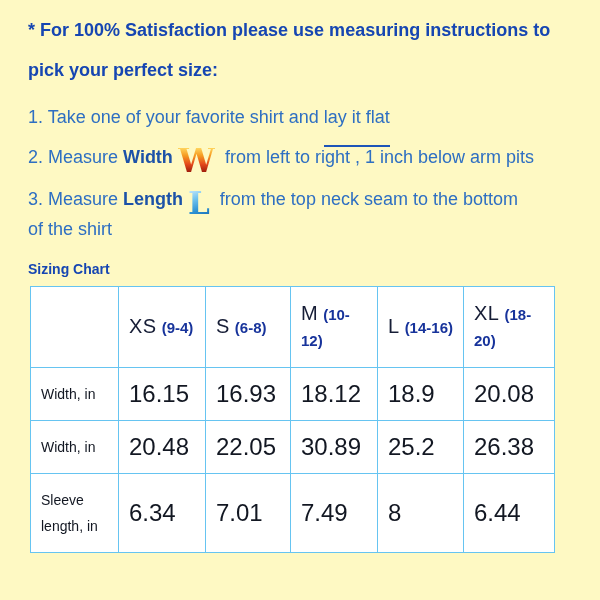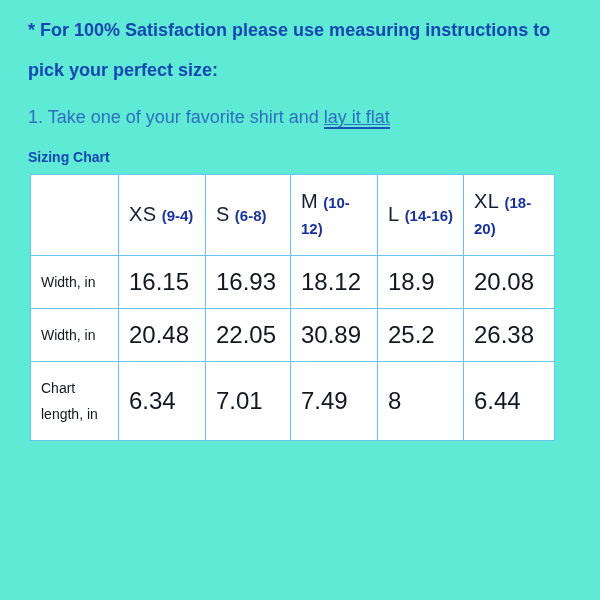--- a/index.html
+++ b/index.html
@@ -5,37 +5,36 @@
   html, body { margin: 0; padding: 0; background: #ffffff; }
   body {
     width: 600px; height: 600px; overflow: hidden;
     font-family: "Liberation Sans", sans-serif;
     -webkit-font-smoothing: antialiased;
   }
   .page {
     box-sizing: border-box;
     width: 600px; height: 600px;
     padding: 10px 26px 0 28px;
-    background: #5eead4;
+    background: #fef9c3;
   }
   .intro {
     margin: 0; max-width: 544px;
     font-size: 18px; font-weight: bold;
     color: #1646B2; line-height: 40px;
   }
   .instr {
     margin: 14px 0 0 0; max-width: 545px;
     font-size: 18px; color: #2E6FC2; line-height: 26px;
   }
   .instr.instr-3 { margin-top: 12px; max-width: 508px; }
   .instr .kw { color: #1C52A8; font-weight: bold; }
   .underlined {
     border-bottom: 2px solid #1D55B8;
-    padding-bottom: 0;
-    text-decoration: underline;
+    padding-bottom: 18px;
   }
   .icon-letter {
     display: inline-block;
     font-family: "DejaVu Serif", serif;
     font-weight: bold;
     vertical-align: -9px;
     margin: 0 5px;
     color: transparent;
     -webkit-background-clip: text;
     background-clip: text;
@@ -80,21 +79,23 @@
 </style>
 </head>
 <body>
 
 <div class="page">
 
   <p class="intro">* For 100% Satisfaction please use measuring instructions to pick your perfect size:</p>
 
   <p class="instr"><span>1. Take one of your favorite shirt and </span><span class="underlined">lay it flat</span></p>
 
+  <p class="instr"><span>2. Measure </span><b class="kw">Width</b><span class="icon-letter w">W</span><span> from left to right , 1 inch below arm pits</span></p>
 
+  <p class="instr instr-3"><span>3. Measure </span><b class="kw">Length</b><span class="icon-letter l">L</span><span> from the top neck seam to the bottom of the shirt</span></p>
 
   <p class="sizing-title">Sizing Chart</p>
 
   <table class="sizing">
     <colgroup>
       <col style="width:88px">
         <col style="width:87px">
         <col style="width:85px">
       <col style="width:87px">
         <col style="width:86px">
@@ -119,21 +120,21 @@
     </tr>
     <tr>
       <td class="row-label">Width, in</td>
       <td class="val">20.48</td>
       <td class="val">22.05</td>
       <td class="val">30.89</td>
       <td class="val">25.2</td>
       <td class="val">26.38</td>
     </tr>
     <tr>
-      <td class="row-label">Chart length, in</td>
+      <td class="row-label">Sleeve length, in</td>
       <td class="val">6.34</td>
       <td class="val">7.01</td>
       <td class="val">7.49</td>
       <td class="val">8</td>
       <td class="val">6.44</td>
     </tr>
   </tbody>
     </table>
 
 </div>

